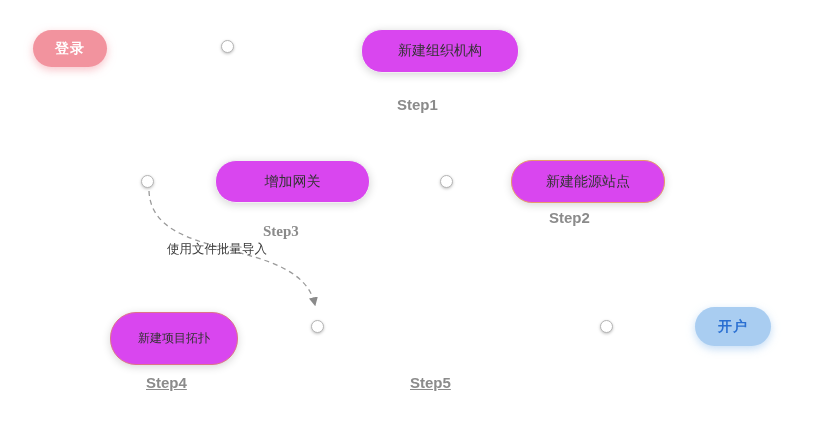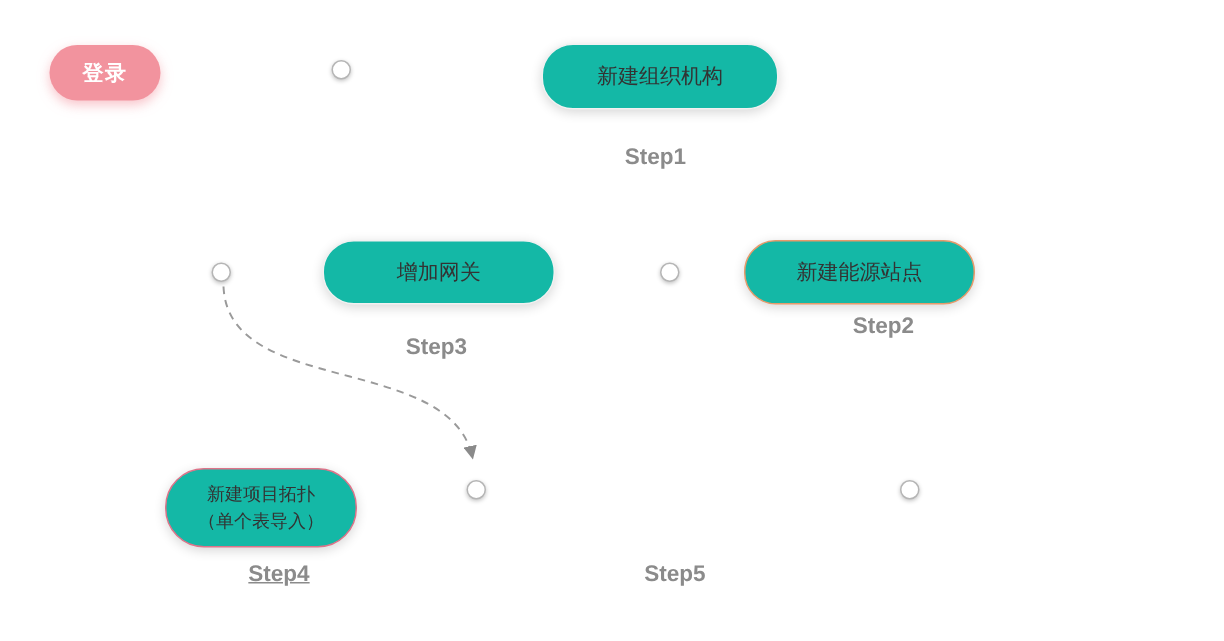--- a/index.html
+++ b/index.html
@@ -33,47 +33,46 @@
     left: 695px; top: 307px; width: 76px; height: 39px;
     background: #a9cdf1; color: #2a6fd2;
     box-shadow: 0 3px 8px rgba(169,205,241,0.7);
   }
   .box {
     position: absolute;
     display: flex;
     flex-direction: column;
     align-items: center;
     justify-content: center;
-    background: #14b8a6;
+    background: #d946ef;
     border: 1px solid #f1f1f1;
     border-radius: 21px;
     box-shadow: 0 2px 8px rgba(0,0,0,0.16);
     font-size: 14px;
     color: #333333;
     text-align: center;
   }
   .box.b1 { left: 361px; top: 29px;  width: 156px; height: 42px; }
   .box.b3 { left: 215px; top: 160px; width: 153px; height: 41px; align-items: center; }
-  .box.b2 { left: 496px; top: 160px; width: 152px; height: 41px; border: 1.5px solid #e79a6b; align-items: center; }
+  .box.b2 { left: 511px; top: 160px; width: 152px; height: 41px; border: 1.5px solid #e79a6b; align-items: center; }
   .box.b4 { left: 110px; top: 312px; width: 126px; height: 51px; border: 1.5px solid #dd7389;
             border-radius: 26px; font-size: 12px; line-height: 1.45; }
   .box.b5 { left: 385px; top: 307px; width: 126px; height: 40px; }
   .caption {
     position: absolute;
     width: 80px;
-    text-align: center;
     font-size: 15px;
     font-weight: bold;
     color: #8b8b8b;
   }
   .cap1 { left: 397px; top: 96px; }
-  .cap3 { left: 251px; top: 223px; }
+  .cap3 { left: 263px; top: 223px; font-family: Liberation Serif, serif; }
   .cap2 { left: 549px; top: 209px; }
   .cap4 { left: 146px; top: 374px; text-decoration: underline; }
-  .cap5 { left: 410px; top: 374px; }
+  .cap5 { left: 410px; top: 374px; text-decoration: underline; }
   .node {
     position: absolute;
     width: 13px; height: 13px;
     background: #ffffff;
     border: 1px solid #b5b5b5;
     border-radius: 50%;
     box-shadow: 0 1px 3px rgba(0,0,0,0.25);
     box-sizing: border-box;
   }
   .edge-label {
@@ -120,21 +119,22 @@
   </div>
   <div class="caption cap3">Step3</div>
 
   <div class="box b2">
     <span>新建能源站点</span>
   </div>
   <div class="caption cap2">Step2</div>
 
   <div class="box b4">
     <span>新建项目拓扑</span>
-    <span>（单个表导入）</span>
   </div>
   <div class="caption cap4">Step4</div>
 
   <div class="caption cap5">Step5</div>
 
+  <div class="edge-label">使用文件批量导入</div>
 
+  <div class="pill open">开户</div>
 
 </div>
 
 </body></html>

